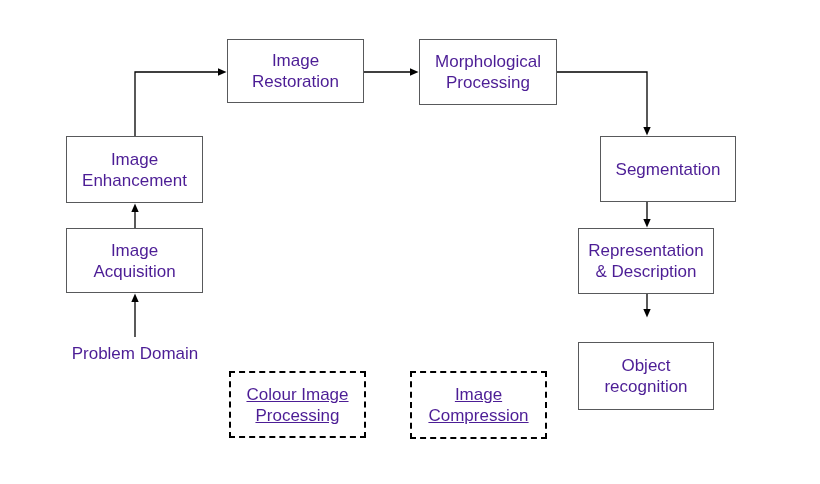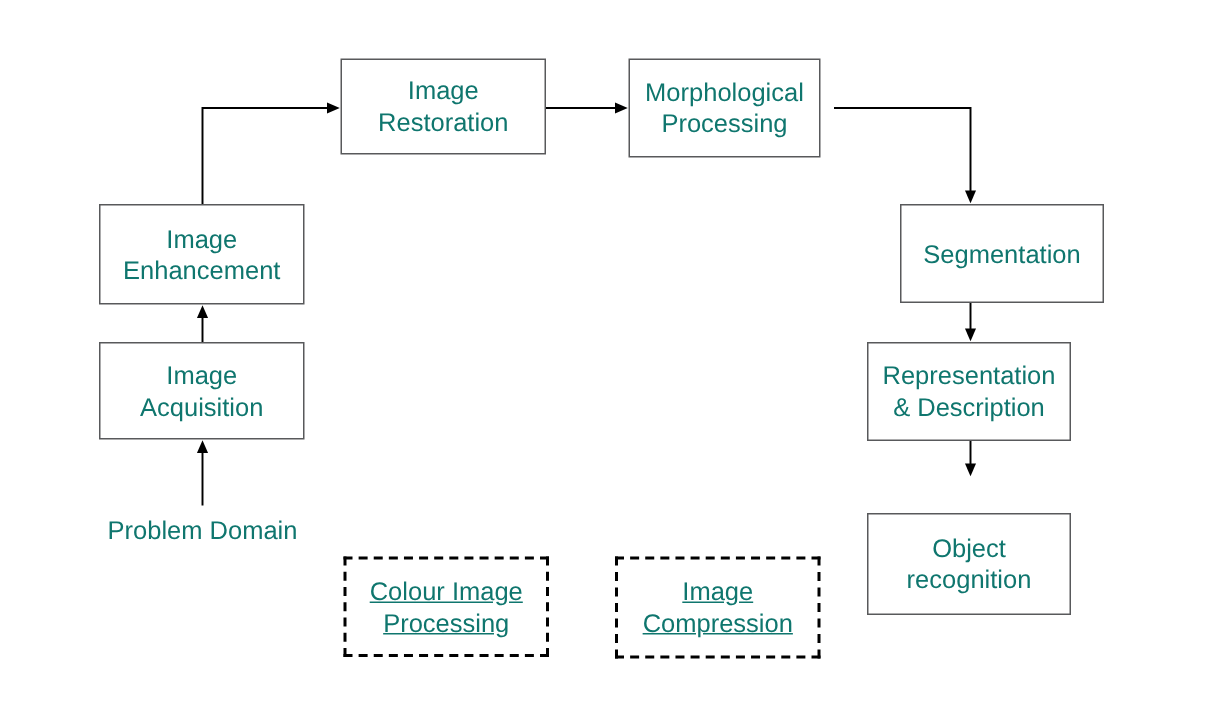--- a/index.html
+++ b/index.html
@@ -6,21 +6,21 @@
     margin: 0;
     padding: 0;
     background: #ffffff;
   }
   .canvas {
     position: relative;
     width: 820px;
     height: 484px;
     background: #ffffff;
     font-family: "Liberation Sans", sans-serif;
-    color: #0f766e;
+    color: #4c1d95;
     overflow: hidden;
   }
   .arrows-layer {
     position: absolute;
     left: 0;
     top: 0;
     width: 820px;
     height: 484px;
   }
   .node {
@@ -44,21 +44,21 @@
   .dashed-box {
     border: 2px dashed #000000;
     text-decoration: underline;
   }
   .plain-label {
     background: transparent;
     justify-content: center;
   }
   
   .n-restoration     { left: 227px; top: 39px;  width: 137px; height: 64px; }
-  .n-morphological   { left: 419px; top: 39px;  width: 128px; height: 66px; }
+  .n-morphological   { left: 419px; top: 39px;  width: 138px; height: 66px; }
   .n-enhancement     { left: 66px;  top: 136px; width: 137px; height: 67px; }
   .n-acquisition     { left: 66px;  top: 228px; width: 137px; height: 65px; }
   .n-segmentation    { left: 578px; top: 136px; width: 136px; height: 66px; margin-left: 22px; }
   .n-representation  { left: 578px; top: 228px; width: 136px; height: 66px; }
   .n-object          { left: 578px; top: 318px; width: 136px; height: 68px; margin-top: 24px; }
   .n-colour          { left: 229px; top: 371px; width: 137px; height: 67px; }
   .n-compression     { left: 410px; top: 371px; width: 137px; height: 68px; }
   .n-problem         { left: 40px;  top: 341px; width: 190px; height: 24px; }
 </style>
 </head>

